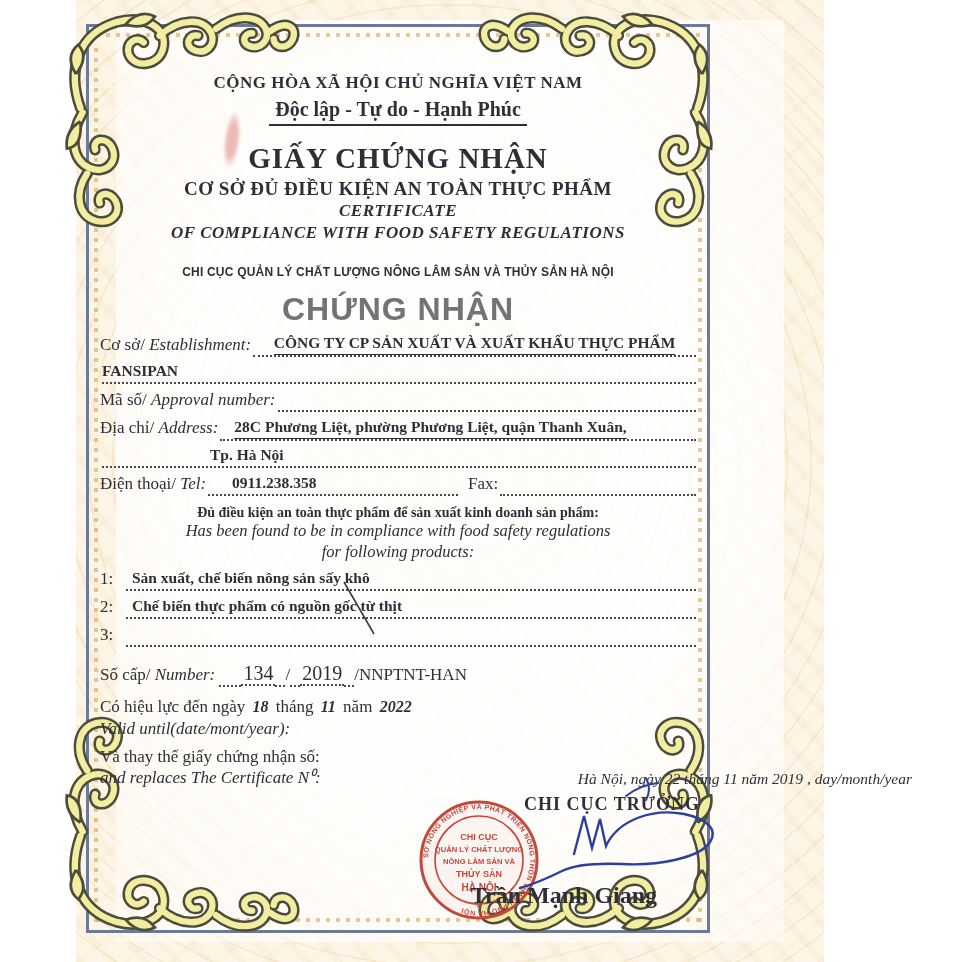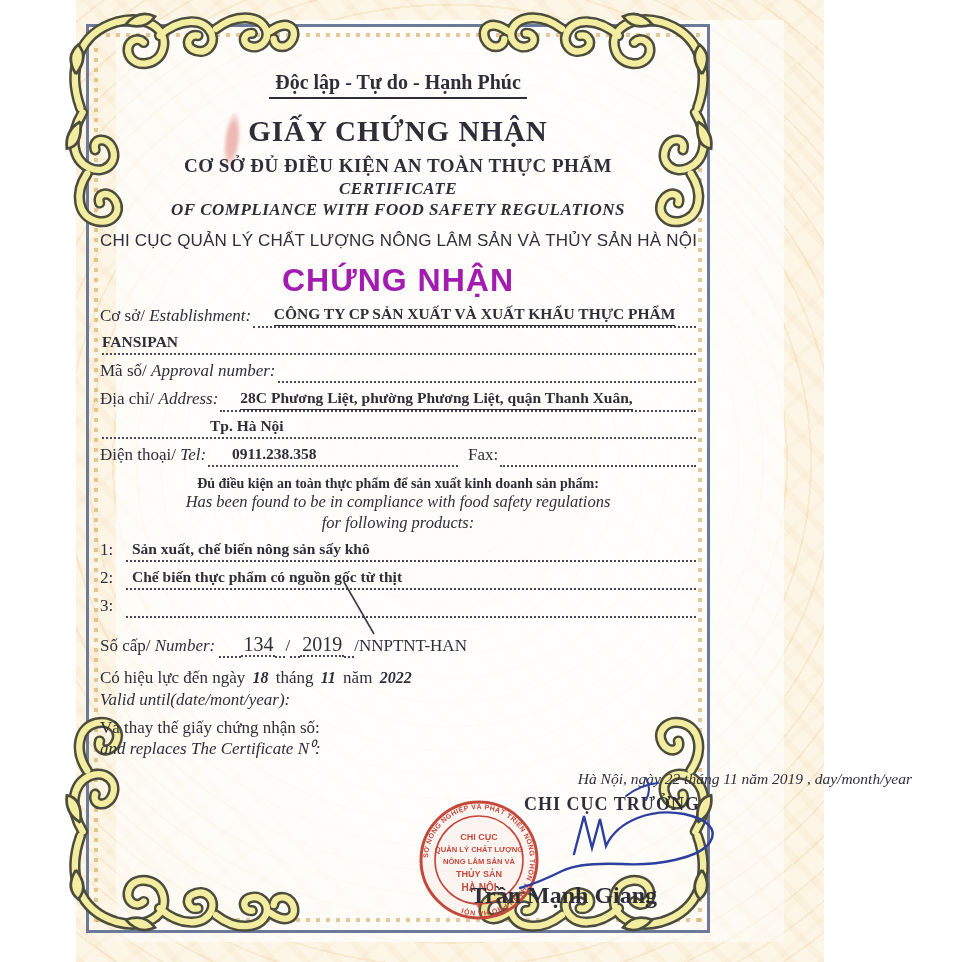--- a/index.html
+++ b/index.html
@@ -51,25 +51,25 @@
     background:radial-gradient(ellipse, rgba(205,60,50,0.35) 0 40%, rgba(205,60,50,0) 75%);
     transform:rotate(7deg);filter:blur(1px);
   }
   
   .content{position:absolute;left:100px;top:66px;width:596px;line-height:1.25;}
   .center{text-align:center;}
   .c-title{margin-top:6px;font-size:17px;font-weight:bold;letter-spacing:.5px;}
   .c-motto{margin-top:4px;font-size:20px;font-weight:bold;}
   .c-motto span{display:inline-block;border-bottom:2px solid #2e2e38;padding:0 6px 2px;}
   .c-giay{margin-top:14px;font-size:29px;font-weight:bold;letter-spacing:1px;}
-  .c-coso{margin-top:5px;font-size:19px;font-weight:bold;letter-spacing:.5px;}
+  .c-coso{font-size:19px;font-weight:bold;letter-spacing:.5px;}
   .c-cert{font-size:17px;font-weight:bold;font-style:italic;letter-spacing:.5px;}
-  .c-auth{margin-top:9px;font-size:17px;font-weight:normal;
+  .c-auth{margin-top:22px;font-size:12px;font-weight:bold;
     font-family:"Liberation Sans", sans-serif;letter-spacing:.2px;white-space:nowrap;}
-  .c-chungnhan{margin-top:9px;font-size:32px;font-weight:bold;color:#a21caf;
+  .c-chungnhan{margin-top:9px;font-size:32px;font-weight:bold;color:#737373;
     font-family:"Liberation Sans", sans-serif;letter-spacing:1px;}
   .row{display:flex;align-items:flex-end;margin-top:5px;min-height:21px;font-size:17px;}
   .lbl{white-space:nowrap;padding-bottom:2px;}
   .lbl i{font-style:italic;}
   .fill{flex:1;display:flex;align-items:flex-start;border-bottom:2px dotted #474752;
     min-height:20px;margin-left:2px;font-family:Liberation Serif, serif;}
   .val{font-weight:bold;font-size:15.5px;line-height:1.2;padding-bottom:1px;}
   .u{border-bottom:1.6px solid #2e2e38;}
   .fill.c{justify-content:center;}
   .heading-vi{margin-top:8px;font-size:14px;font-weight:bold;}
@@ -134,20 +134,21 @@
   <svg class="orn bl">
       <use href="#corner"></use>
     </svg>
   <svg class="orn br">
       <use href="#corner"></use>
     </svg>
 
   <div class="smudge"></div>
 
   <div class="content">
+    <div class="center c-title">CỘNG HÒA XÃ HỘI CHỦ NGHĨA VIỆT NAM</div>
     <div class="center c-motto"><span>Độc lập - Tự do - Hạnh Phúc</span></div>
     <div class="center c-giay">GIẤY CHỨNG NHẬN</div>
     <div class="center c-coso">CƠ SỞ ĐỦ ĐIỀU KIỆN AN TOÀN THỰC PHẨM</div>
     <div class="center c-cert">CERTIFICATE</div>
     <div class="center c-cert">OF COMPLIANCE WITH FOOD SAFETY REGULATIONS</div>
     <div class="center c-auth">CHI CỤC QUẢN LÝ CHẤT LƯỢNG NÔNG LÂM SẢN VÀ THỦY SẢN HÀ NỘI</div>
     <div class="center c-chungnhan">CHỨNG NHẬN</div>
 
     <div class="row">
       <span class="lbl">
@@ -171,21 +172,21 @@
       </span>
       <span class="fill"></span>
     </div>
 
     <div class="row">
       <span class="lbl">
         <span>Địa chỉ/</span>
         <i>Address:</i>
       </span>
       <span class="fill">
-        <span class="val u" style="margin-left:20px">28C Phương Liệt, phường Phương Liệt, quận Thanh Xuân,</span>
+        <span class="val u" style="margin-left:14px">28C Phương Liệt, phường Phương Liệt, quận Thanh Xuân,</span>
       </span>
     </div>
     <div class="row">
       <span class="fill">
         <span class="val" style="margin-left:108px">Tp. Hà Nội</span>
       </span>
     </div>
 
     <div class="row">
       <span class="lbl">

